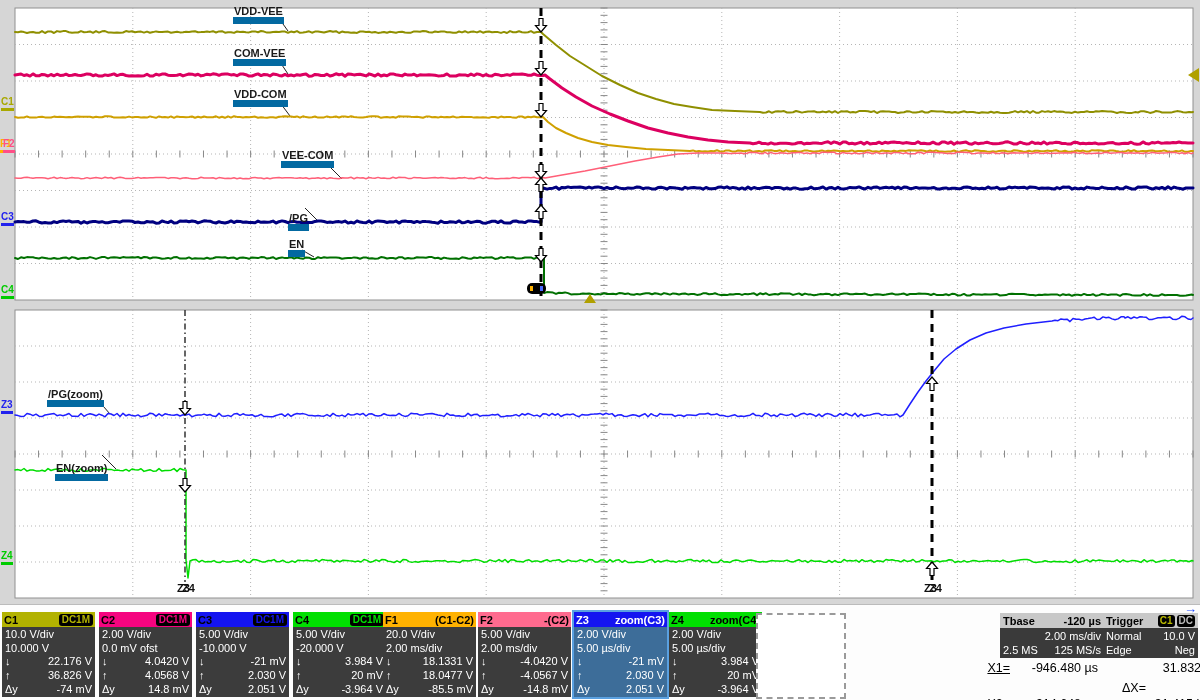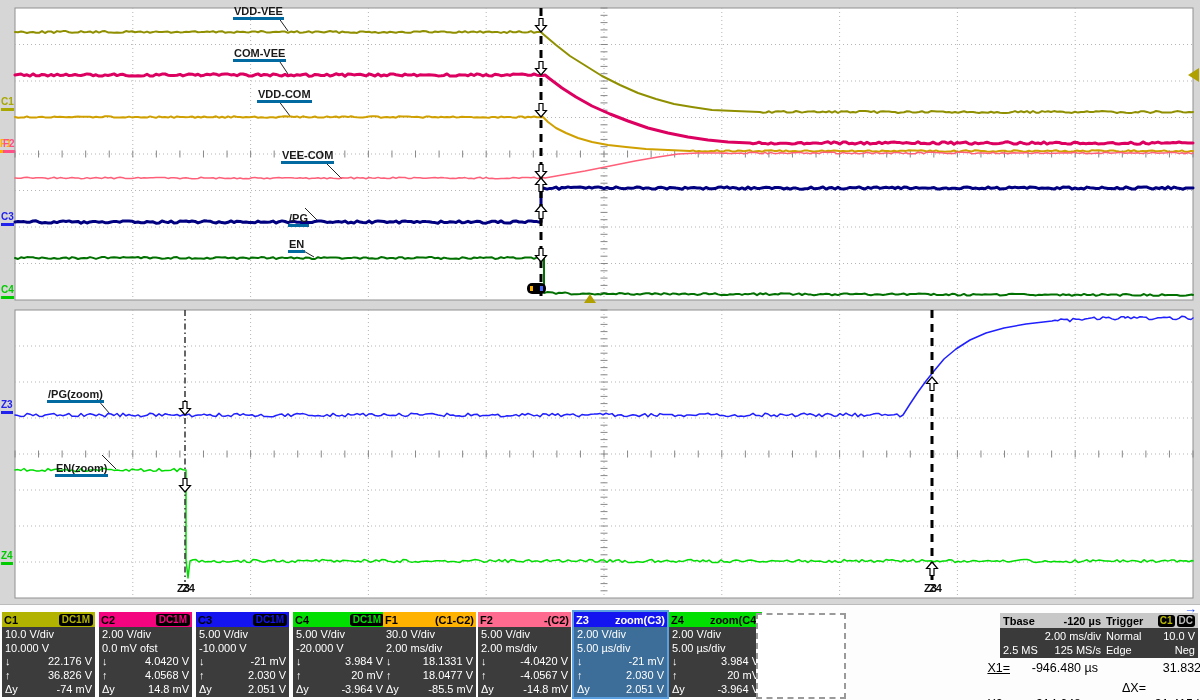--- a/index.html
+++ b/index.html
@@ -1,19 +1,19 @@
 <!DOCTYPE html>
 <html><head>
 <meta charset="utf-8">
 <style>
   html,body{margin:0;padding:0;background:#fff;}
   .screen{position:relative;width:1200px;height:700px;font-family:"Liberation Sans",sans-serif;overflow:hidden;background:#fff;}
   .wave-area{position:absolute;left:0;top:0;width:1200px;height:604px;background:#d6d6d6;}
   #scope-svg{position:absolute;left:0;top:0;}
-  .tlabel{position:absolute;font:bold 11px "Liberation Sans",sans-serif;color:#1a1a1a;border-bottom:3px solid #0369a1;padding:0 1px 0 1px;white-space:nowrap;}
+  .tlabel{position:absolute;font:bold 11px "Liberation Sans",sans-serif;color:#1a1a1a;border-bottom:7px solid #0369a1;padding:0 1px 0 1px;white-space:nowrap;}
   .emk{position:absolute;font:bold 10px/10px "Liberation Sans",sans-serif;padding-bottom:1px;white-space:nowrap;}
   .ctag{position:absolute;font:bold 11px "Liberation Sans",sans-serif;color:#111;}
   .zoom-ind{position:absolute;left:527px;top:283px;width:19px;height:11px;background:#000;border-radius:5px;display:flex;align-items:center;justify-content:space-between;padding:0 3px;box-sizing:border-box;}
   .zoom-ind i{display:block;width:3px;height:5px;}
   .bottom-bar{position:absolute;left:0;top:604px;width:1200px;height:96px;background:#fdfdfd;border-top:1px solid #bbb;}
   .desc{position:absolute;top:7px;width:93px;height:85px;font-size:11px;cursor:default;}
   .desc-head{height:15px;display:flex;justify-content:space-between;align-items:center;padding:0 2px;font-weight:bold;font-size:11px;}
   .desc-badge{background:#000;border-radius:3px;padding:0 3px;font-size:10px;font-weight:bold;line-height:12px;}
   .desc-body{background:#3c3c3c;color:#fff;height:70px;padding:0 3px;display:flex;flex-direction:column;justify-content:space-evenly;}
   .desc-body .r{display:flex;justify-content:space-between;line-height:13px;white-space:nowrap;}
@@ -283,21 +283,21 @@
         <path d="M185,415 l-5.5,-6.5 h3.5 v-7 h4 v7 h3.5 z" fill="#fff" stroke="#000" stroke-width="1.2"></path>
         <path d="M185,492 l-5.5,-6.5 h3.5 v-7 h4 v7 h3.5 z" fill="#fff" stroke="#000" stroke-width="1.2"></path>
         <path d="M932,377 l-5.5,6.5 h3.5 v7 h4 v-7 h3.5 z" fill="#fff" stroke="#000" stroke-width="1.2"></path>
         <path d="M932,562 l-5.5,6.5 h3.5 v7 h4 v-7 h3.5 z" fill="#fff" stroke="#000" stroke-width="1.2"></path>
         <polygon points="584,303 596,303 590,294" fill="#b0a000"></polygon>
         <polygon points="1199,68 1199,82 1188,75" fill="#b0a000"></polygon>
       </svg>
     <div id="overlay">
         <div class="tlabel" style="left: 233px; top: 5px;">VDD-VEE</div>
         <div class="tlabel" style="left: 233px; top: 47px;">COM-VEE</div>
-        <div class="tlabel" style="left: 233px; top: 88px; margin-left: 24px;">VDD-COM</div>
+        <div class="tlabel" style="left: 233px; top: 88px;">VDD-COM</div>
         <div class="tlabel" style="left: 281px; top: 149px;">VEE-COM</div>
         <div class="tlabel" style="left: 288px; top: 212px;">/PG</div>
         <div class="tlabel" style="left: 288px; top: 238px;">EN</div>
         <div class="tlabel" style="left: 47px; top: 388px;">/PG(zoom)</div>
         <div class="tlabel" style="left: 55px; top: 444px; margin-top: 18px;">EN(zoom)</div>
         <div class="emk" style="left: 1px; top: 97px; color: rgb(168, 168, 0); border-bottom: 3px solid rgb(168, 168, 0);">C1</div>
         <div class="emk" style="left: 0px; top: 139px; color: rgb(255, 178, 0); border-bottom: 3px solid rgb(255, 178, 0);">F1</div>
         <div class="emk" style="left: 3px; top: 139px; color: rgb(255, 79, 135); border-bottom: 3px solid rgb(255, 79, 135);">F2</div>
         <div class="emk" style="left: 1px; top: 212px; color: rgb(34, 34, 238); border-bottom: 3px solid rgb(34, 34, 238);">C3</div>
         <div class="emk" style="left: 1px; top: 285px; color: rgb(0, 204, 0); border-bottom: 3px solid rgb(0, 204, 0);">C4</div>
@@ -420,21 +420,21 @@
             </div>
     </div>
         </div>
         <div class="desc" style="left: 383px;">
           <div class="desc-head" style="background:#ffb200;color:#000">
       <span>F1</span>
             <span>(C1-C2)</span>
           </div>
     <div class="desc-body">
       <div class="r right">
-              <span>30.0 V/div</span>
+              <span>20.0 V/div</span>
             </div>
       <div class="r right">
               <span>2.00 ms/div</span>
             </div>
       <div class="r">
               <span>↓</span>
               <span>18.1331 V</span>
             </div>
       <div class="r">
               <span>↑</span>

